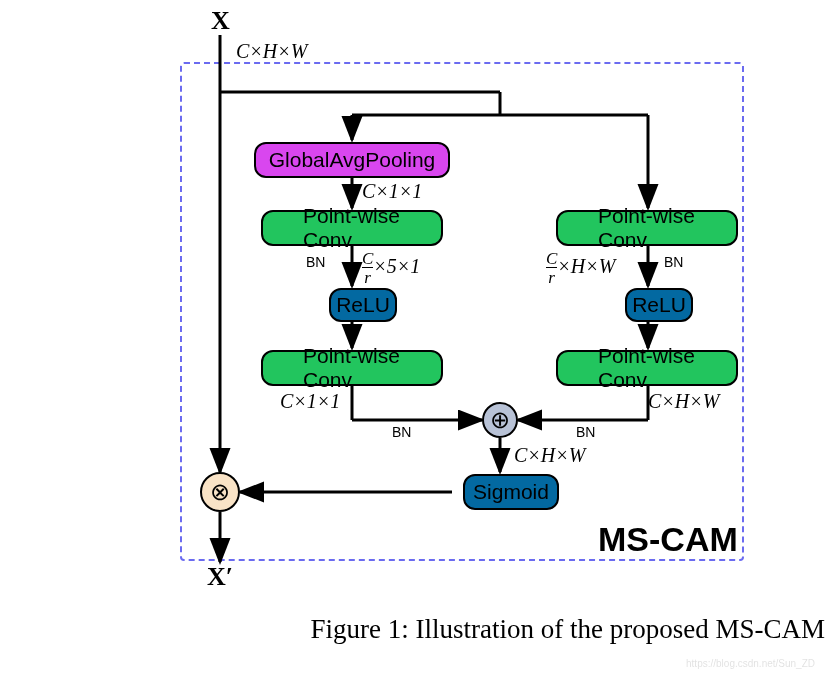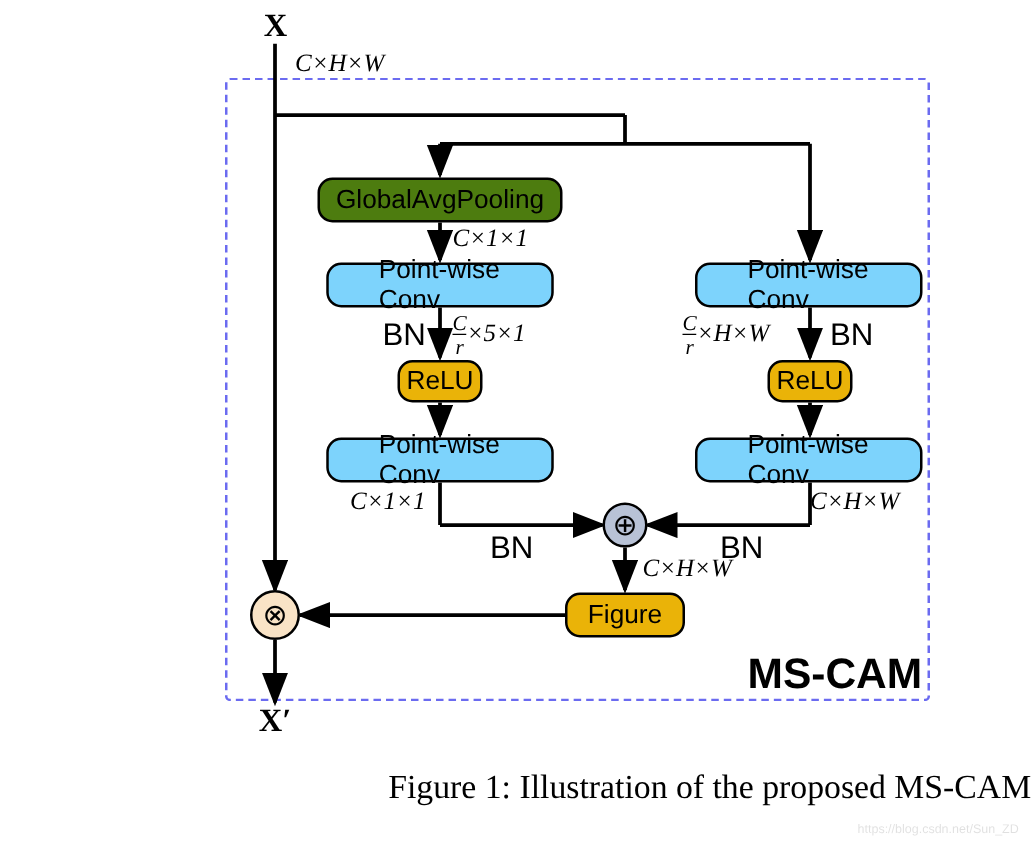--- a/index.html
+++ b/index.html
@@ -25,42 +25,42 @@
     position: absolute;
     border: 2px solid #000;
     border-radius: 12px;
     display: flex;
     align-items: center;
     justify-content: center;
     font-family: "Helvetica Neue", Helvetica, Arial, sans-serif;
     font-size: 21px;
     box-sizing: border-box;
   }
-  .block.olive  { background: #4d7c0f; }
-  .block.pink   { background: #7dd3fc; padding-left: 40px; }
-  .block.cream  { background: #eab308; }
+  .block.olive  { background: #d946ef; }
+  .block.pink   { background: #22c55e; padding-left: 40px; }
+  .block.cream  { background: #0369a1; margin-left: 11px; }
   .circ {
     position: absolute;
     border: 2.5px solid #000;
     border-radius: 50%;
     display: flex;
     align-items: center;
     justify-content: center;
     font-size: 24px;
     box-sizing: border-box;
   }
   .label, .mathlabel {
     position: absolute;
     font-size: 20px;
     font-style: italic;
     white-space: nowrap;
   }
   .plainlabel {
     position: absolute;
-    font-size: 25px;
+    font-size: 14px;
     font-family: "Helvetica Neue", Helvetica, Arial, sans-serif;
     white-space: nowrap;
     text-align: center;
   }
   .boldX {
     font-weight: bold;
     font-style: normal;
     font-size: 26px;
   }
   .ms-cam {
@@ -193,21 +193,21 @@
 <div class="mathlabel" style="left:648px; top:390px;">C×H×W</div>
 <div class="plainlabel" style="left:576px; top:424px;">BN</div>
 
 <div class="circ slate" style="left:482px; top:402px; width:36px; height:36px; background:#b8c2d6;">
   <span>⊕</span>
 </div>
 
 <div class="mathlabel" style="left:514px; top:444px;">C×H×W</div>
 
 <div class="block cream" style="left:452px; top:474px; width:96px; height:36px;">
-  <span>Figure</span>
+  <span>Sigmoid</span>
 </div>
 
 <div class="circ" style="left:200px; top:472px; width:40px; height:40px; background:#f9e3c6;">
   <span>⊗</span>
 </div>
 
 <div class="ms-cam" style="left:598px; top:520px;">MS-CAM</div>
 
 <div class="caption" style="left:0; top:614px;">Figure 1: Illustration of the proposed MS-CAM</div>
 

